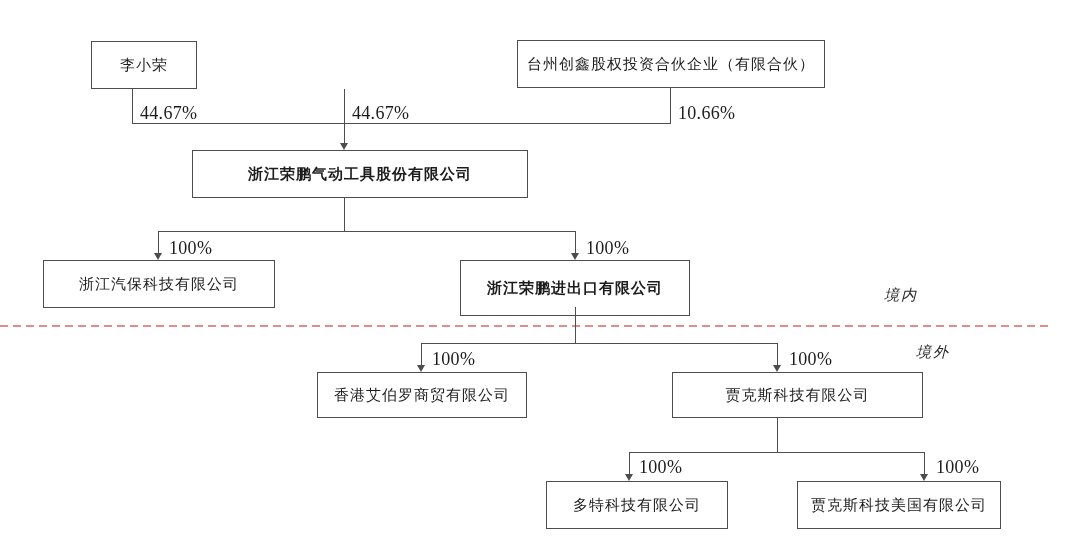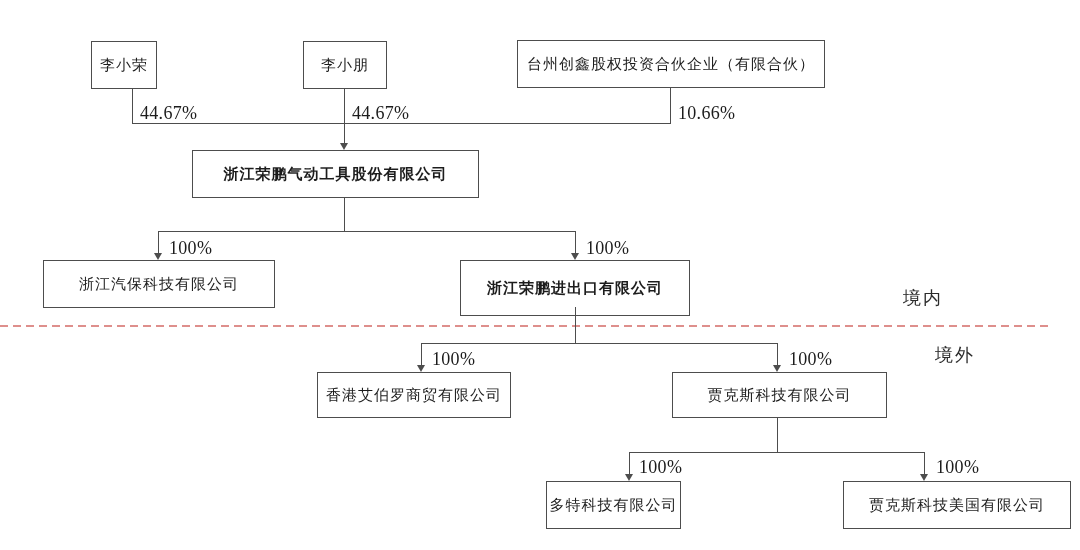--- a/index.html
+++ b/index.html
@@ -44,37 +44,38 @@
   .divider {
     position: absolute;
     left: 0; top: 325px;
     width: 1048px; height: 2px;
     background: repeating-linear-gradient(90deg,
       #de8f8c 0px, #de8f8c 8px,
       transparent 8px, transparent 13px);
   }
   .region {
     position: absolute;
-    left: 903px;
-    font-size: 18px;
+    left: 884px;
+    font-style: italic;
+    font-size: 15px;
     letter-spacing: 2px;
     color: #2b2b2b;
   }
 
   
-  #n-li-xiaorong   { left: 91px;  top: 41px;  width: 66px;  height: 48px; }
+  #n-li-xiaorong   { left: 91px;  top: 41px;  width: 106px;  height: 48px; }
   #n-li-xiaopeng   { left: 303px; top: 41px;  width: 84px;  height: 48px; }
   #n-taizhou       { left: 517px; top: 40px;  width: 308px; height: 48px; }
-  #n-parent        { left: 192px; top: 150px; width: 287px; height: 48px; }
+  #n-parent        { left: 192px; top: 150px; width: 336px; height: 48px; }
   #n-qibao         { left: 43px;  top: 260px; width: 232px; height: 48px; }
   #n-jinchukou     { left: 460px; top: 260px; width: 230px; height: 56px; font-weight: bold; }
-  #n-hongkong      { left: 317px; top: 372px; width: 194px; height: 46px; }
-  #n-jiakesi       { left: 672px; top: 372px; width: 215px; height: 46px; }
-  #n-duote         { left: 546px; top: 481px; width: 135px; height: 48px; }
-  #n-jiakesi-usa   { left: 843px; top: 481px; width: 228px; height: 48px; }
+  #n-hongkong      { left: 317px; top: 372px; width: 210px; height: 46px; }
+  #n-jiakesi       { left: 672px; top: 372px; width: 251px; height: 46px; }
+  #n-duote         { left: 546px; top: 481px; width: 182px; height: 48px; }
+  #n-jiakesi-usa   { left: 797px; top: 481px; width: 204px; height: 48px; }
 
   
   #v-lx   { left: 132px; top: 89px;  height: 35px; }
   #v-lp   { left: 344px; top: 89px;  height: 56px; }
   #v-tz   { left: 670px; top: 88px;  height: 36px; }
   #h-bus1 { left: 132px; top: 123px; width: 539px; }
   #a-parent { left: 340px; top: 143px; }
 
   #v-parent { left: 344px; top: 198px; height: 34px; }
   #h-bus2   { left: 158px; top: 231px; width: 418px; }
@@ -110,21 +111,20 @@
 
   #r-domestic { top: 286px; }
   #r-overseas { top: 343px; margin-left: 32px; }
 </style>
 </head>
 <body>
 
 <div id="canvas">
 
   <div class="node" id="n-li-xiaorong">李小荣</div>
-  <div class="node" id="n-li-xiaopeng">李小朋</div>
   <div class="node" id="n-taizhou">台州创鑫股权投资合伙企业（有限合伙）</div>
 
   <div class="vline" id="v-lx"></div>
   <div class="vline" id="v-lp"></div>
   <div class="vline" id="v-tz"></div>
   <div class="hline" id="h-bus1"></div>
   <div class="arrow" id="a-parent"></div>
 
   <span class="pct" id="p-lx">44.67%</span>
   <span class="pct" id="p-lp">44.67%</span>

